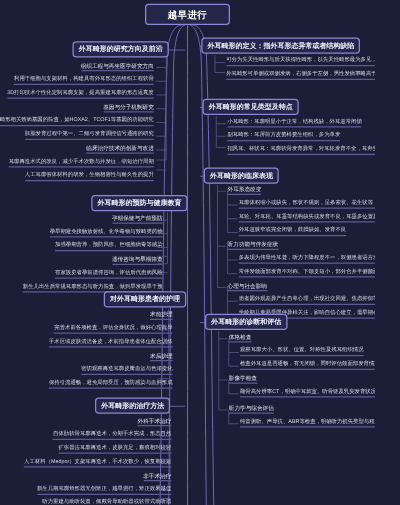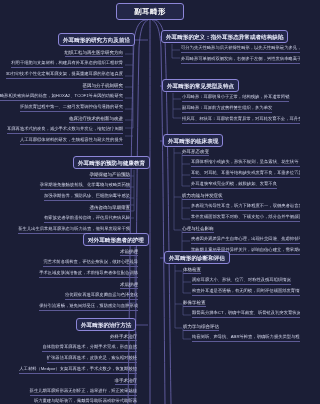--- a/index.html
+++ b/index.html
@@ -69,21 +69,21 @@
       <path d="M135,240 L148,240"></path>
       <path d="M136,325 L148,325"></path>
 
       <path d="M166,37 L160,37"></path>
       <path d="M167,86 L160,86"></path>
       <path d="M168,141 L160,141"></path>
       <path d="M169,258 L160,258"></path>
     </g>
   </svg>
 
-  <div class="central">副耳畸形</div>
+  <div class="central">越早进行</div>
 
   <div class="topic left" style="left:58px;top:33px;">外耳畸形的研究方向及前沿</div>
   <svg class="links" viewBox="0 0 300 404">
     <g fill="none" stroke="#5d5a96" stroke-width="0.6">
       <path d="M133,46 L133,128"></path>
       <path d="M133,54 L125,54"></path>
         <path d="M133,65 L125,65"></path>
         <path d="M133,76 L125,76"></path>
       <path d="M133,87 L125,87"></path>
         <path d="M133,98 L125,98"></path>

